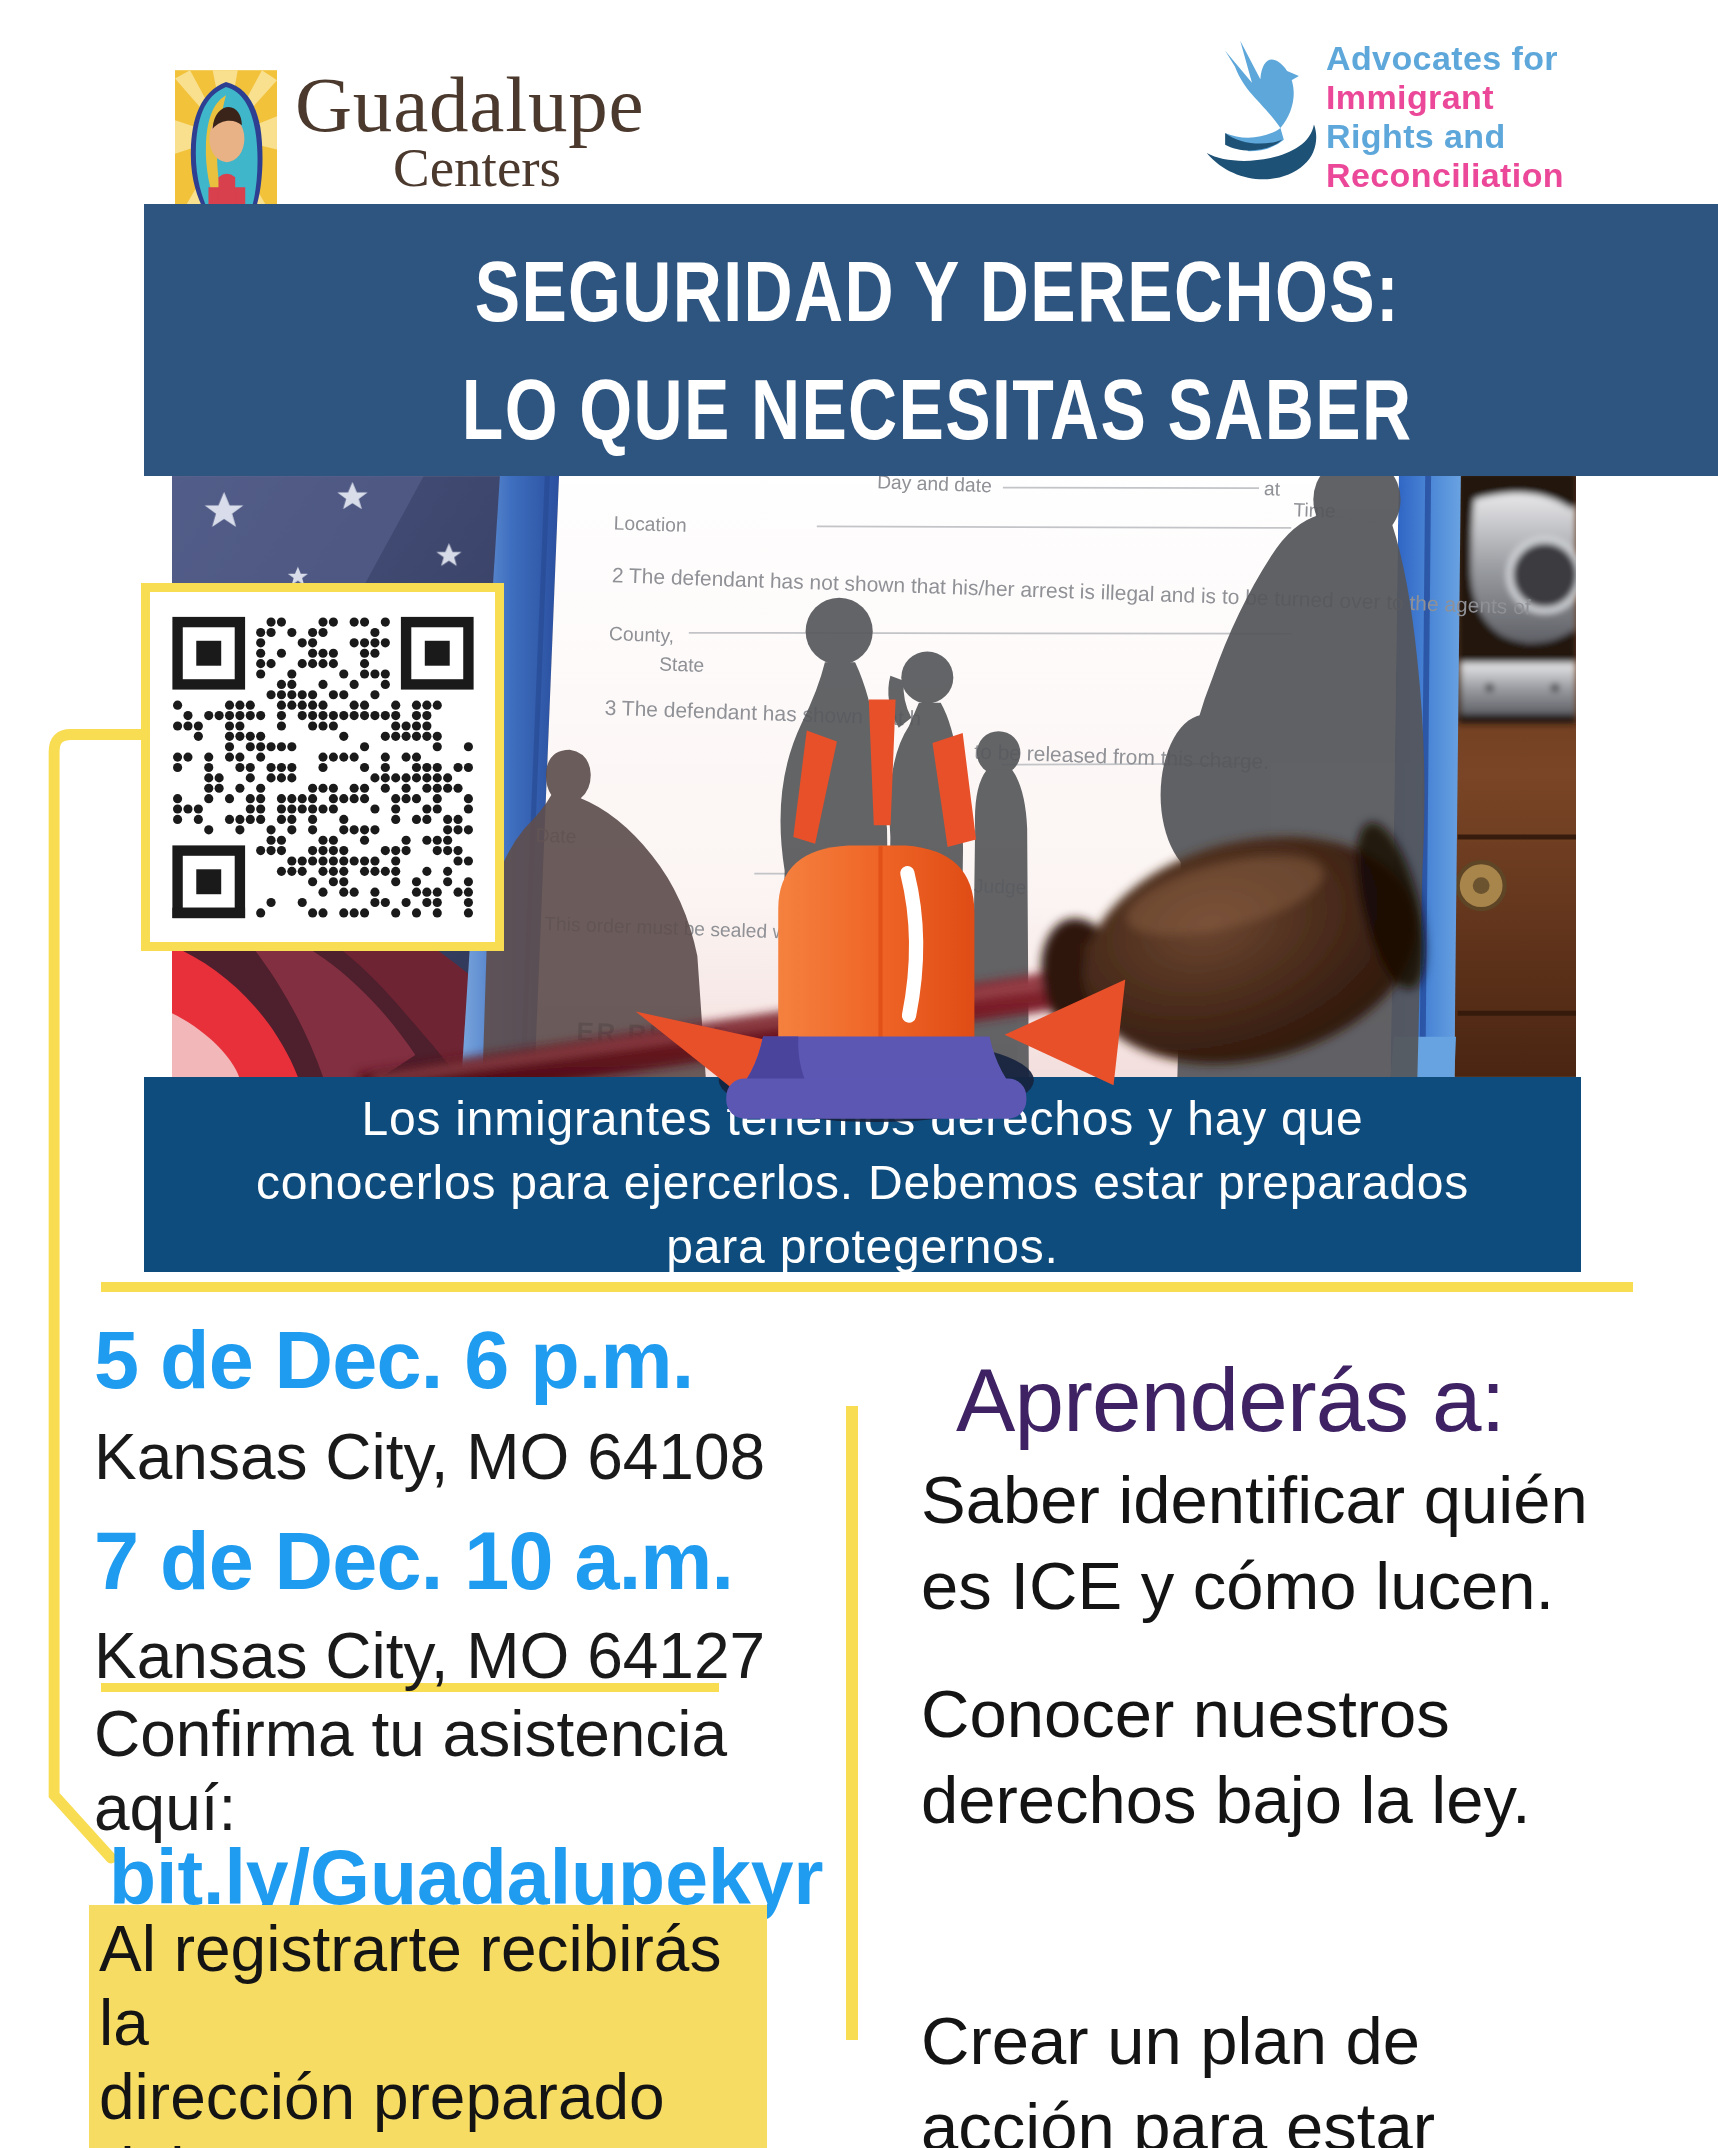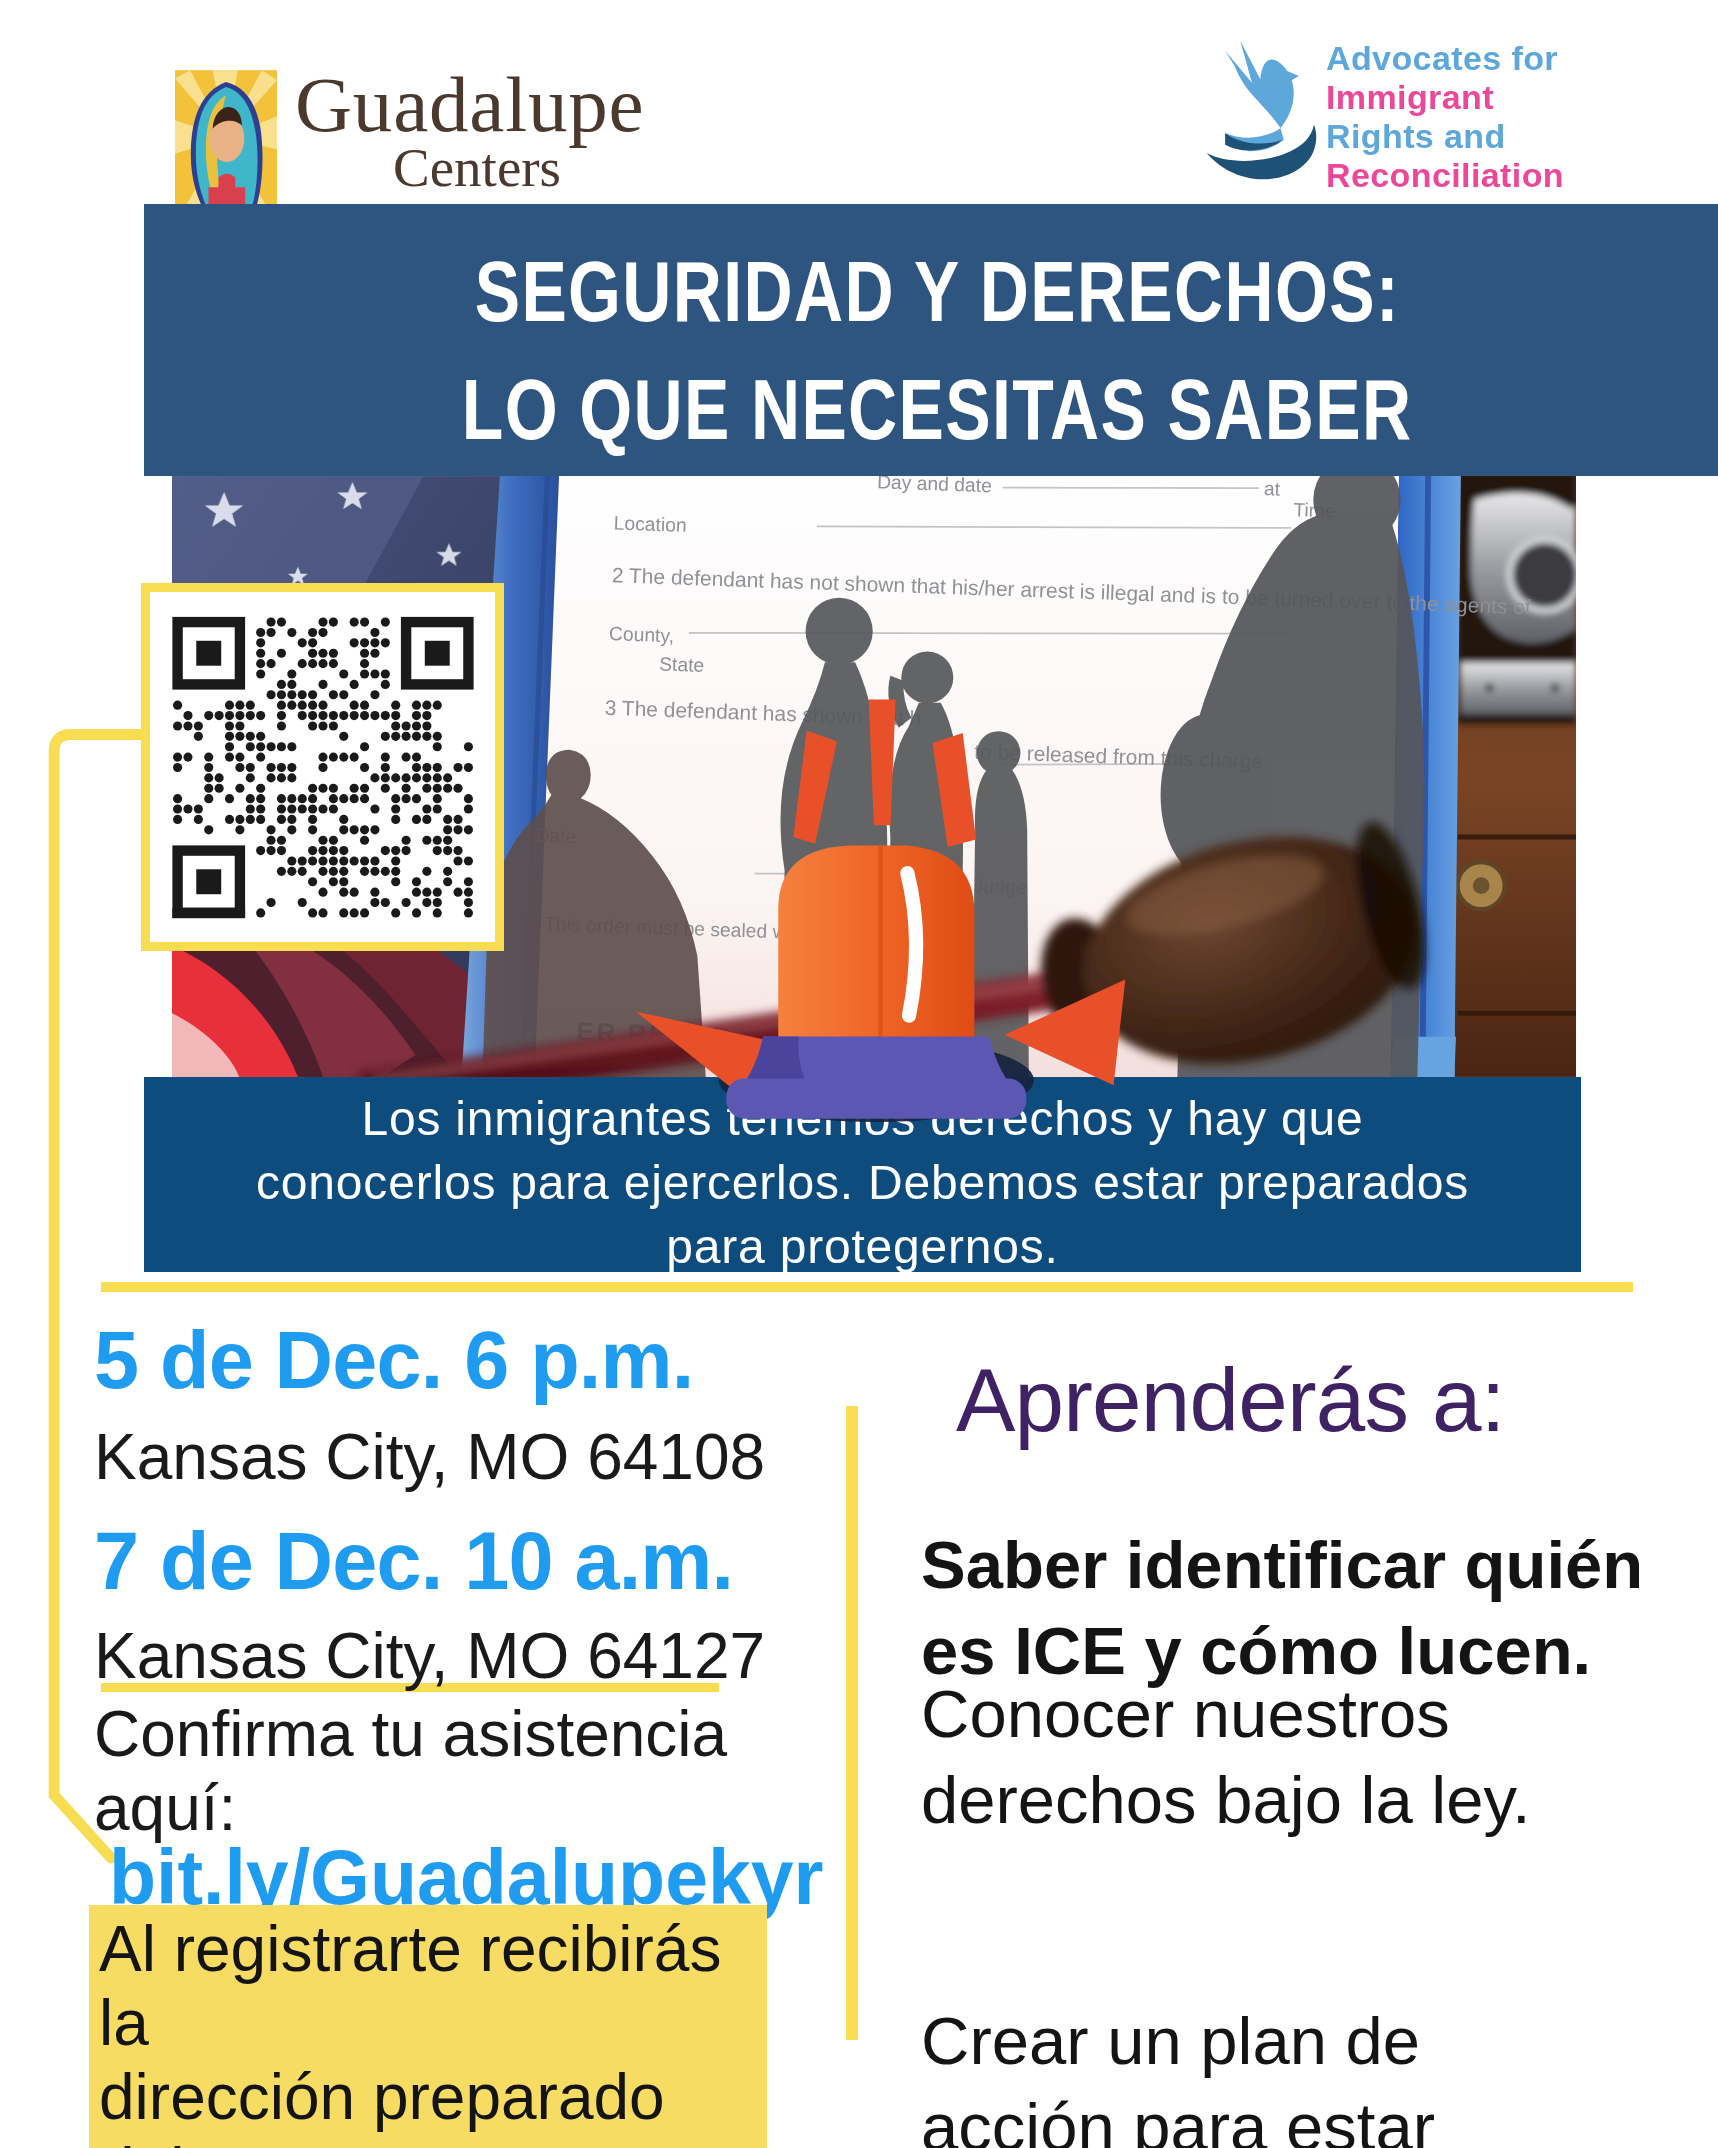--- a/index.html
+++ b/index.html
@@ -48,21 +48,21 @@
   .addr{left:94px;font-size:64px;color:#1a1a1a;white-space:nowrap;}
   .addr-1{top:1420px;} .addr-2{top:1619px;}
   .confirm{left:94px;top:1697px;font-size:64px;line-height:74px;color:#1a1a1a;}
   .link{left:109px;top:1833px;font-size:77px;font-weight:bold;color:#1f9cf0;white-space:nowrap;}
   .note{left:89px;top:1905px;width:678px;background:#f7dc64;padding:6.7px 0 11.7px 10px;box-sizing:border-box;
         font-size:64px;line-height:74px;color:#141414;}
 
   
   .learn-heading{left:940px;top:1349px;font-size:89px;font-weight:normal;color:#3e2263;letter-spacing:-0.8px;white-space:nowrap;margin-left:16px;}
   .learn-item{left:921px;font-size:67px;line-height:86px;color:#141414;white-space:nowrap;}
-  .item-1{top:1522px;font-weight:bold;} .item-2{top:1671px;} .item-3{top:1998px;}
+  .item-1{top:1457px;} .item-2{top:1671px;} .item-3{top:1998px;}
 </style>
 </head>
 <body>
 
 <div class="page">
 
   <svg class="abs gc-icon" viewBox="0 0 122 167">
     <rect width="122" height="167" fill="#f2c23b"></rect>
     <g fill="#f9e08f">
       <polygon points="61,80 0,10 18,0 61,80"></polygon>

